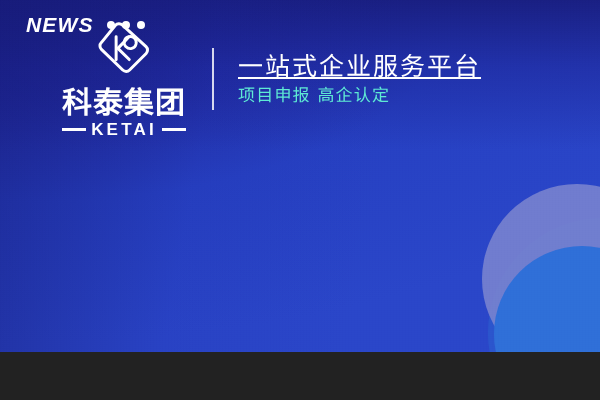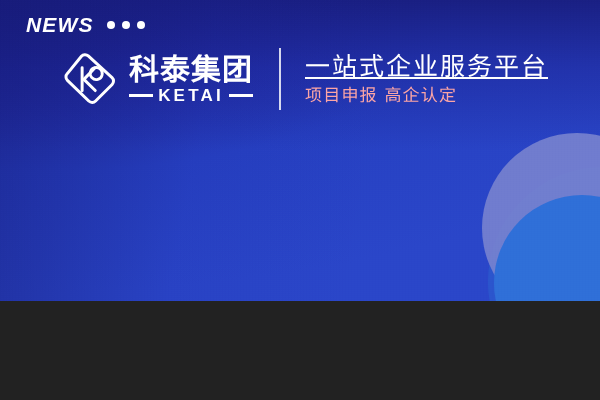--- a/index.html
+++ b/index.html
@@ -4,21 +4,21 @@
 <title>News Banner</title>
 <style>
   html, body {
     margin: 0;
     padding: 0;
     background: #222;
   }
   #banner {
     position: relative;
     width: 600px;
-    height: 301px;
+    height: 352px;
     overflow: hidden;
     font-family: "Liberation Sans", "DejaVu Sans", sans-serif;
     background: #2439bd;
   }
 
   
   .bg-base {
     position: absolute;
     inset: 0;
     background:
@@ -117,20 +117,21 @@
     height: 74px;
     display: flex;
     align-items: center;
     z-index: 5;
   }
   .logo-group {
     display: flex;
     align-items: center;
     gap: 11px;
     margin-left: 62px;
+    flex-direction: column;
   }
   .logo-mark {
     width: 56px;
     height: 56px;
     flex: 0 0 auto;
   }
   .logo-words {
     display: flex;
     flex-direction: column;
     align-items: stretch;
@@ -183,21 +184,21 @@
   .tagline-main {
     color: #ffffff;
     font-size: 25px;
     line-height: 1.18;
     letter-spacing: 2px;
     white-space: nowrap;
     font-family: "DejaVu Sans", "Liberation Sans", sans-serif;
     text-decoration: underline;
   }
   .tagline-sub {
-    color: #fca5a5;
+    color: #5eead4;
     font-size: 17px;
     line-height: 1.3;
     letter-spacing: 1.2px;
     margin-top: 3px;
     white-space: nowrap;
     font-family: "DejaVu Serif", "Liberation Serif", serif;
   }
 
   
   .headline {

